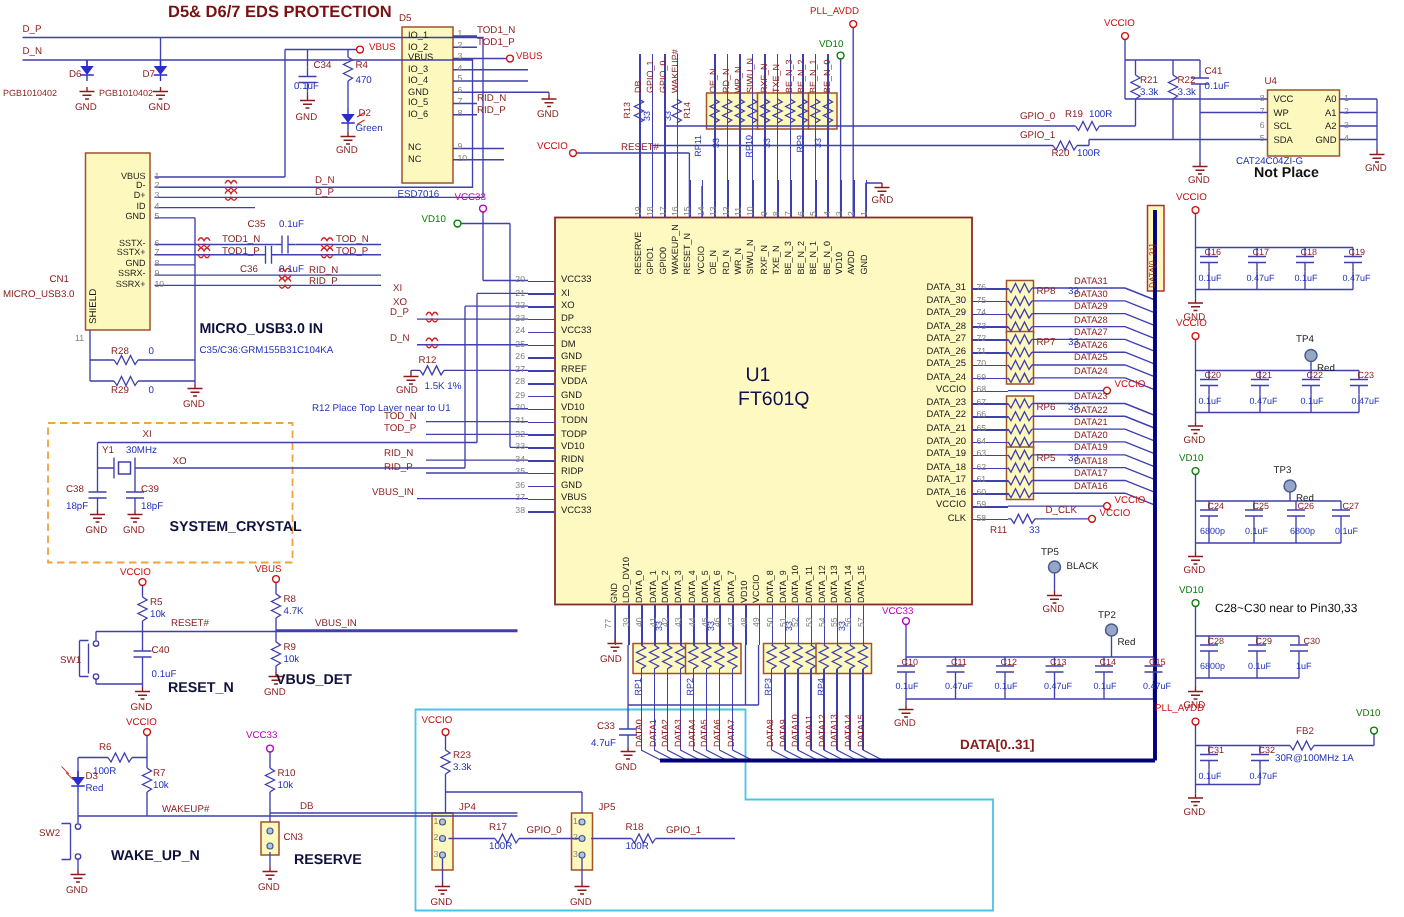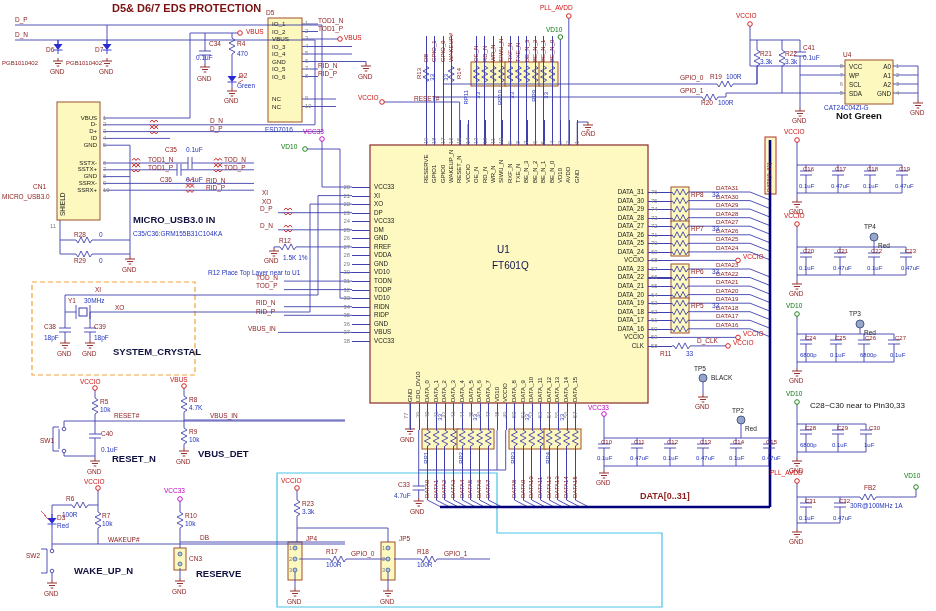--- a/index.html
+++ b/index.html
@@ -14,21 +14,21 @@
   .pwr{color:#cc1111}
   .mag{color:#bb00bb}
   .grn{color:#0a7a0a}
   .note{color:#2233bb}
   .gndt{color:#8b1a1a}
   .big{font-weight:bold;font-size:9.5px;color:#10103f}
   .title{font-weight:bold;font-size:11px;color:#7a1010}
   .busl{font-weight:bold;font-size:9px;color:#8b1a1a}
   .nm{font-weight:bold;font-size:9.5px;color:#111}
   .note2{font-weight:normal;font-size:8px;color:#111}
-  .cref{color:#10104f;font-size:10px}
+  .cref{color:#10104f;font-size:13px}
   .tpl{color:#222}
   .vt{writing-mode:vertical-rl;transform:rotate(180deg)}
   .col{position:absolute}
   .col>div{height:8.55px;line-height:8.55px}
   .c75>div{height:7.5px;line-height:7.5px}
   .c68>div{height:6.8px;line-height:6.8px}
   .c9>div{height:9px;line-height:9px}
   .c11>div{height:11px;line-height:11px}
   .ra>div{text-align:right}
   .vrow{position:absolute;display:flex}
@@ -538,21 +538,21 @@
 </div>
 
 <div>
   <div class="t pwr" style="left:170px;top:376px">VBUS</div>
   <div class="t lbl" style="left:189px;top:396px">R8</div>
   <div class="t val" style="left:189px;top:404px">4.7K</div>
   <div class="t lbl" style="left:210px;top:412px">VBUS_IN</div>
   <div class="t lbl" style="left:189px;top:428px">R9</div>
   <div class="t val" style="left:189px;top:436px">10k</div>
   <div class="t gndt" style="left:176px;top:458px">GND</div>
-  <div class="t big" style="left:198px;top:450px">VBUS_DET</div>
+  <div class="t big" style="left:184px;top:450px">VBUS_DET</div>
 </div>
 
 <div>
   <div class="t pwr" style="left:84px;top:478px">VCCIO</div>
   <div class="t lbl" style="left:66px;top:495px">R6</div>
   <div class="t val" style="left:62px;top:511px">100R</div>
   <div class="t lbl" style="left:57px;top:514px">D3</div>
   <div class="t val" style="left:57px;top:522px">Red</div>
   <div class="t lbl" style="left:102px;top:512px">R7</div>
   <div class="t val" style="left:102px;top:520px">10k</div>
@@ -1033,21 +1033,21 @@
         <div>A2</div>
         <div>GND</div>
       </div>
   <div class="col c9 t num" style="left:896px;top:61.5px">
         <div>1</div>
         <div>2</div>
         <div>3</div>
         <div>4</div>
       </div>
   <div class="t note" style="left:824px;top:104px">CAT24C04ZI-G</div>
-  <div class="t nm" style="left:836px;top:112px">Not Green</div>
+  <div class="t nm" style="left:836px;top:112px">Not Place</div>
   <div class="t lbl" style="left:680px;top:74px">GPIO_0</div>
   <div class="t lbl" style="left:680px;top:87px">GPIO_1</div>
   <div class="t lbl" style="left:710px;top:73px">R19</div>
   <div class="t val" style="left:726px;top:73px">100R</div>
   <div class="t lbl" style="left:701px;top:99px">R20</div>
   <div class="t val" style="left:718px;top:99px">100R</div>
   <div class="t gndt" style="left:792px;top:117px">GND</div>
   <div class="t gndt" style="left:910px;top:109px">GND</div>
 </div>
 

